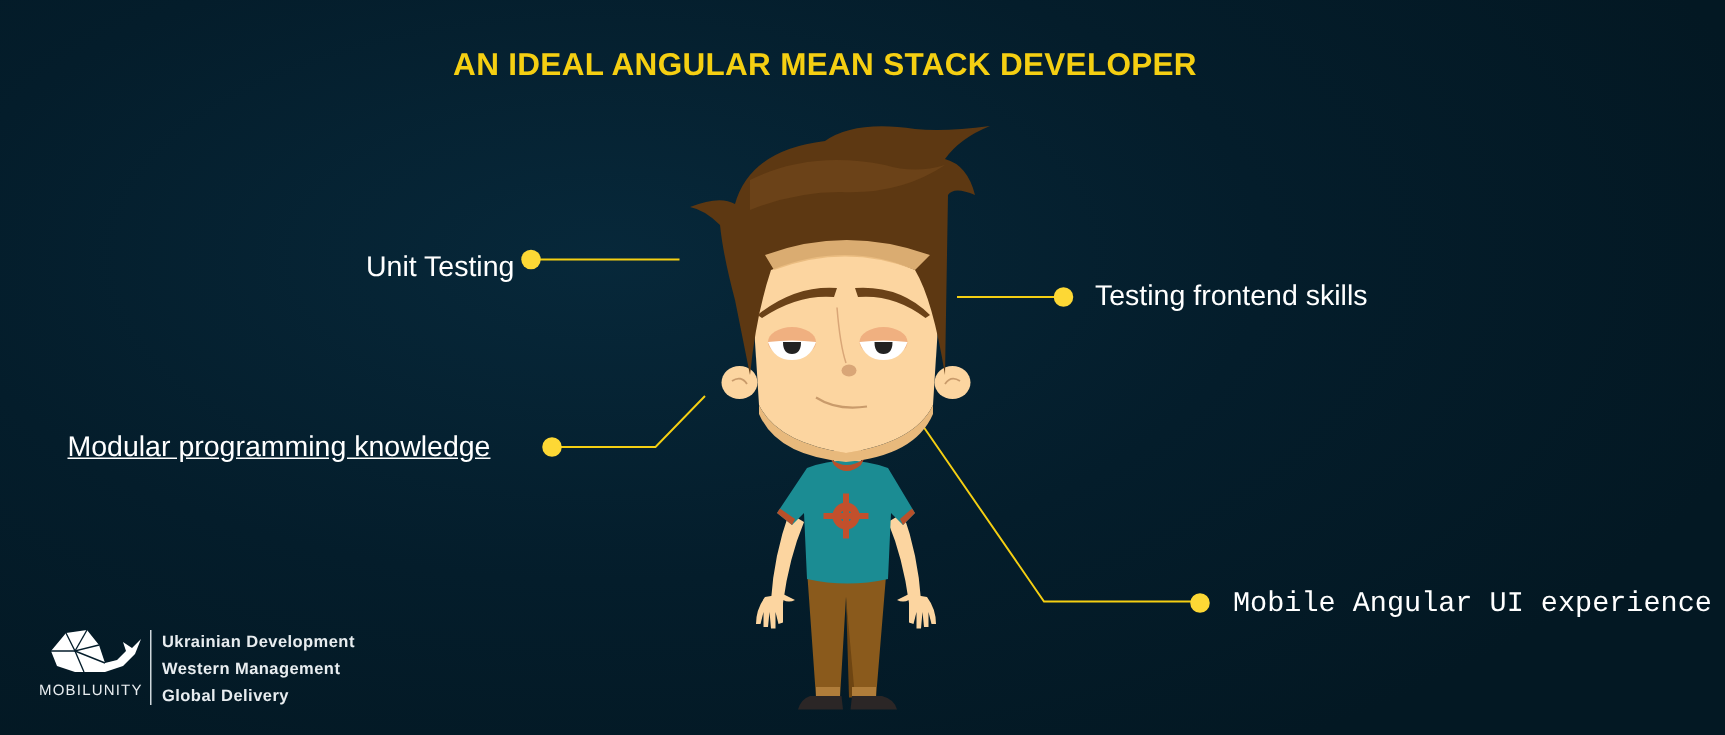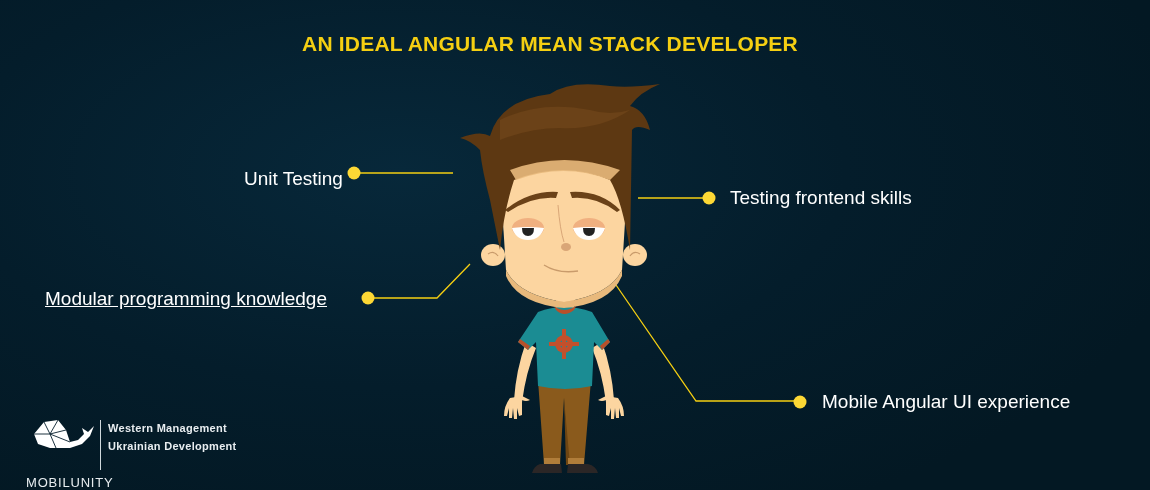--- a/index.html
+++ b/index.html
@@ -14,21 +14,21 @@
     padding-left: 0px;
   }
   .title span { position: relative; left: -25px; }
   .label {
     position: absolute; color: #ffffff; font-size: 19px; white-space: nowrap;
   }
   .connectors { position: absolute; left: 0; top: 0; }
   .character { position: absolute; left: 460px; top: 80px; }
   .logo { position: absolute; left: 24px; top: 418px; width: 220px; height: 56px; }
   .logo-mark { position: absolute; left: 6px; top: 0; }
-  .logo-name { position: absolute; left: 2px; top: 37px; color: #e8edf0; font-size: 13px; letter-spacing: 0.8px; margin-top: 20px; }
+  .logo-name { position: absolute; left: 2px; top: 37px; color: #e8edf0; font-size: 10px; letter-spacing: 0.8px; }
   .logo-divider { position: absolute; left: 76px; top: 2px; width: 1px; height: 50px; background: #cfd8dc; }
   .logo-lines { position: absolute; left: 84px; top: 1px; }
   .logo-lines div { color: #e8edf0; font-size: 11px; font-weight: bold; line-height: 18px; letter-spacing: 0.3px; }
 </style>
 </head>
 <body>
 
 <div class="title"><span>AN IDEAL ANGULAR MEAN STACK DEVELOPER</span></div>
 
 <svg class="connectors" width="1150" height="490">
@@ -42,21 +42,21 @@
     <circle cx="354" cy="173" r="6.5"></circle>
     <circle cx="709" cy="198" r="6.5"></circle>
     <circle cx="368" cy="298" r="6.5"></circle>
     <circle cx="800" cy="402" r="6.5"></circle>
   </g>
 </svg>
 
 <div class="label" style="left:224px; top:168px;margin-left:20px;">Unit Testing</div>
 <div class="label" style="left:730px; top:187px;">Testing frontend skills</div>
 <div class="label" style="left:45px; top:288px;text-decoration:underline;">Modular programming knowledge</div>
-<div class="label" style="left:822px; top:391px;">Mobile Angular UI experience</div>
+<div class="label" style="left:822px; top:391px;font-family:Liberation Mono, monospace;">Mobile Angular UI experience</div>
 
 <svg class="character" width="210" height="400" viewBox="0 0 210 400">
 
   <path d="M78,300 L84,385 L100,385 L104,318 L108,385 L124,385 L131,300 Z" fill="#8a5a1c"></path>
   <path d="M104,318 L106,385 L110,385 Z" fill="#6e4512"></path>
   <rect x="84" y="378" width="16" height="6" fill="#b07d3a"></rect>
   <rect x="108" y="378" width="16" height="6" fill="#b07d3a"></rect>
 
   <path d="M80,384 L101,384 L102,393 L72,393 Q74,386 80,384 Z" fill="#2b2626"></path>
   <path d="M108,384 L128,384 Q136,386 138,393 L107,393 Z" fill="#2b2626"></path>
@@ -116,16 +116,17 @@
     <g stroke="#041d2b" stroke-width="0.9" fill="none">
       <path d="M14,4 L20,16 L36,12"></path>
       <path d="M4,16 L20,16 L26,30"></path>
       <path d="M20,16 L40,24"></path>
       <path d="M28,2 L20,16"></path>
     </g>
   </svg>
   <div class="logo-name">MOBILUNITY</div>
   <div class="logo-divider"></div>
   <div class="logo-lines">
+    <div>Ukrainian Development</div>
     <div>Western Management</div>
-    <div>Ukrainian Development</div>
+    <div>Global Delivery</div>
   </div>
 </div>
 
 </body></html>

